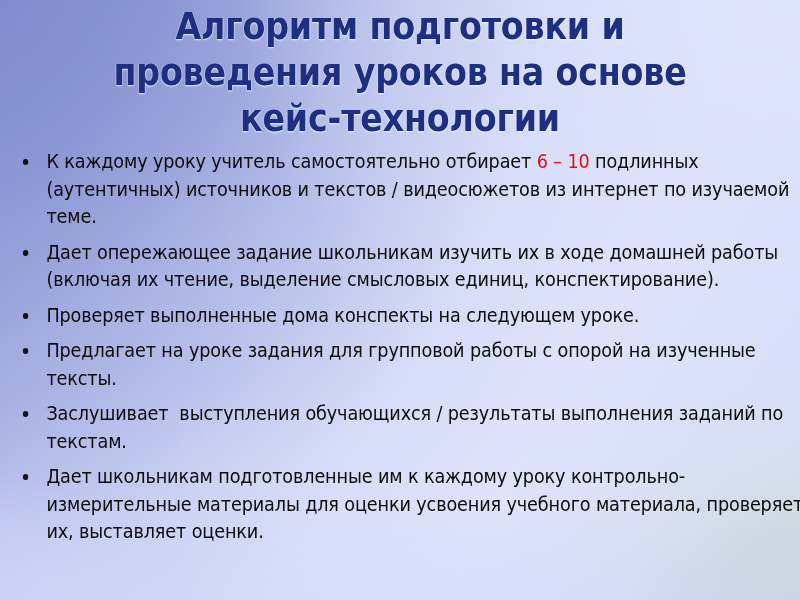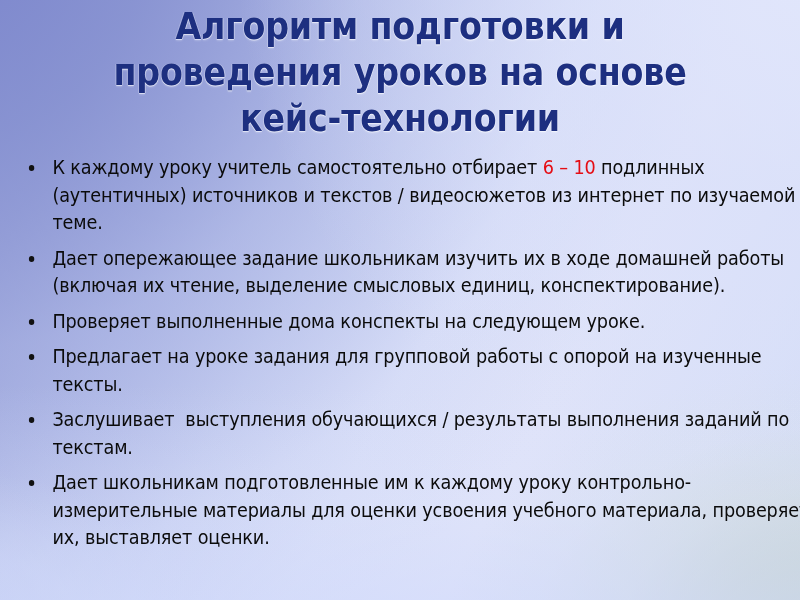--- a/index.html
+++ b/index.html
@@ -113,21 +113,21 @@
       0 2px 2px rgba(255,255,255,0.22);
     white-space: pre-line;
   }
 
   #bullet-list {
     position: absolute;
     top: 148px;
     left: 12px;
     width: 776px;
     list-style: none;
-    margin: 6px;
+    margin: 0;
     padding: 0;
   }
 
   .bullet-item {
     position: relative;
     padding-left: 38px;
     margin-bottom: 8px;
     color: #0b0b0b;
     font-family: "DejaVu Sans", "Liberation Sans", sans-serif;
     font-size: 19.5px;

